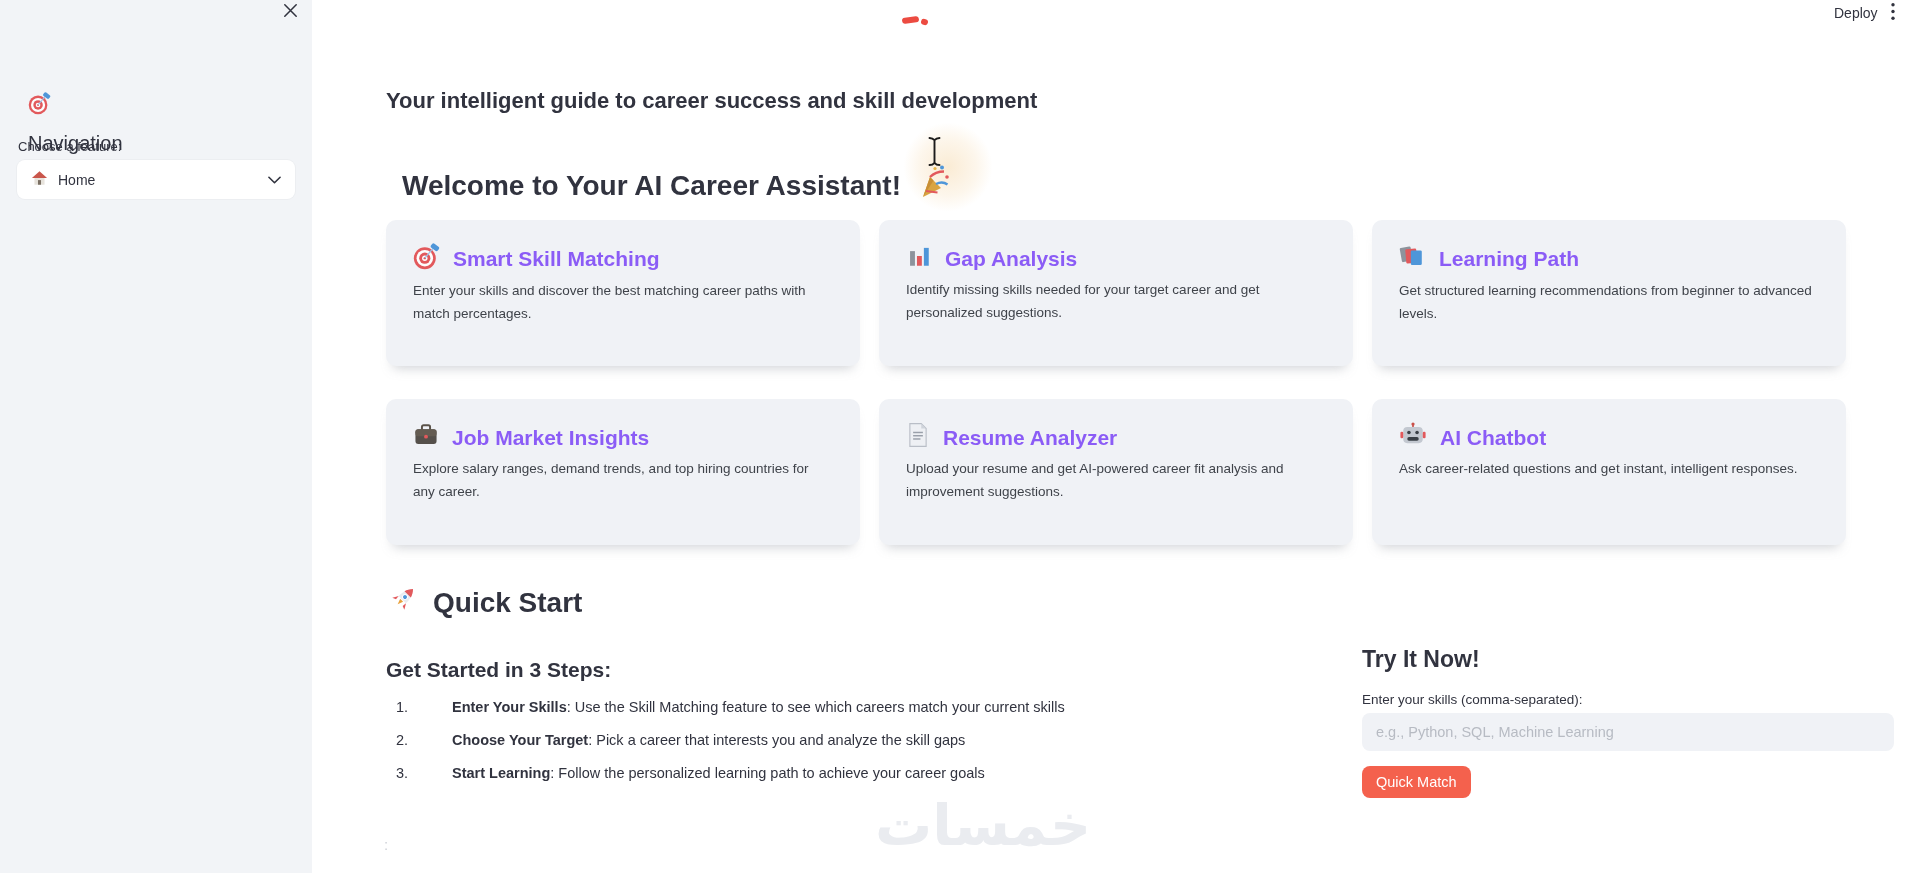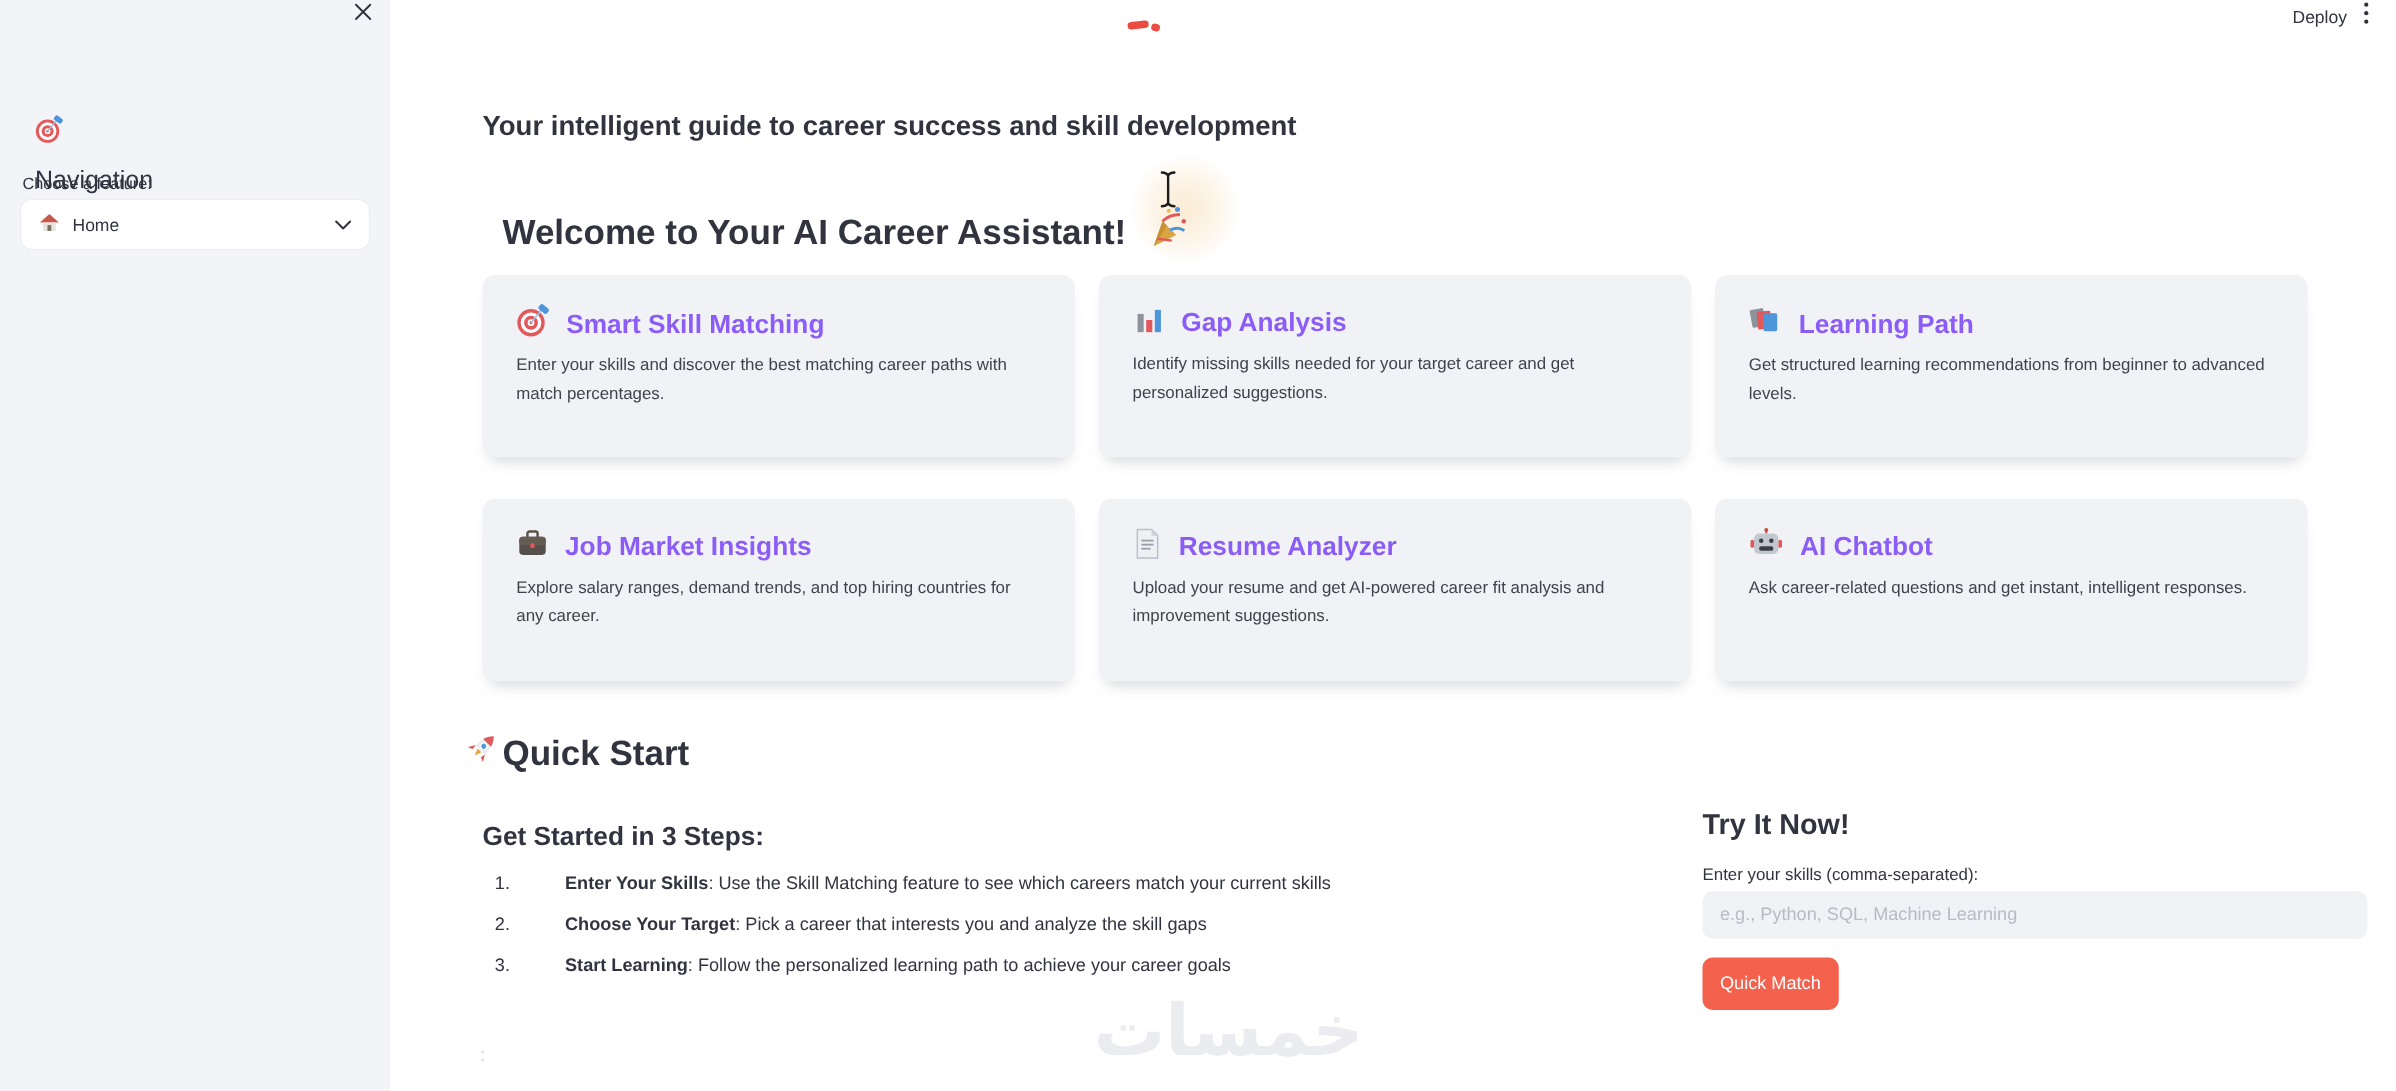--- a/index.html
+++ b/index.html
@@ -24,31 +24,31 @@
   .subtitle{position:absolute;left:386px;top:88px;font-size:22px;font-weight:600;}
   .halo{position:absolute;left:903px;top:122px;width:90px;height:90px;border-radius:50%;background:radial-gradient(circle,rgba(243,206,148,0.40) 0%,rgba(243,206,148,0.18) 45%,rgba(243,206,148,0) 70%);}
   .welcome{position:absolute;left:386px;top:148px;display:flex;align-items:center;gap:13px;font-size:28px;font-weight:700;z-index:1;}
   .ibeam{position:absolute;left:926px;top:136px;z-index:2;}
 
   .cards{position:absolute;left:386px;top:220px;display:grid;grid-template-columns:repeat(3,474px);column-gap:19px;row-gap:33px;}
   .card{height:146px;background:#f0f2f6;border-radius:10px;padding:23px 27px;box-sizing:border-box;box-shadow:0 9px 12px -7px rgba(135,140,150,0.40);}
   .card-head{display:flex;align-items:center;gap:13px;font-size:21px;font-weight:700;color:#8b5cf6;}
   .card-desc{margin-top:4px;font-size:13.5px;line-height:23px;color:#3f434a;}
 
-  .qs-title{position:absolute;left:368px;top:582px;display:flex;align-items:center;font-size:28px;font-weight:700;}
+  .qs-title{position:absolute;left:386px;top:582px;display:flex;align-items:center;gap:13px;font-size:28px;font-weight:700;}
   .steps-heading{position:absolute;left:386px;top:658px;font-size:21px;font-weight:700;}
   .steps{position:absolute;left:386px;top:698px;margin:0;padding-left:26px;font-size:14.5px;line-height:19px;}
   .steps li{margin-bottom:14px;}
   .steps .lead{font-weight:700;margin-left:40px;}
 
   .try-title{position:absolute;left:1362px;top:646px;font-size:23px;font-weight:700;}
   .input-label{position:absolute;left:1362px;top:692px;font-size:13.5px;}
   .skills-input{position:absolute;left:1362px;top:713px;width:532px;height:38px;background:#f0f2f6;border:none;border-radius:8px;padding:0 14px;box-sizing:border-box;font-size:14.5px;color:#31333f;font-family:"Liberation Sans","DejaVu Sans",sans-serif;outline:none;}
   .skills-input::placeholder{color:#b7bbc3;}
-  .quick-match{position:absolute;left:1362px;top:766px;height:42px;padding:0 14px;background:#f4614d;color:#ffffff;border:none;border-radius:8px;font-size:14.5px;cursor:pointer;font-family:"Liberation Sans","DejaVu Sans",sans-serif;}
+  .quick-match{position:absolute;left:1362px;top:766px;height:32px;padding:0 14px;background:#f4614d;color:#ffffff;border:none;border-radius:8px;font-size:14.5px;cursor:pointer;font-family:"Liberation Sans","DejaVu Sans",sans-serif;}
 
   .watermark{position:absolute;left:838px;top:792px;width:290px;text-align:center;font-size:57px;font-weight:700;color:#eaecf0;direction:rtl;font-family:"DejaVu Sans",sans-serif;user-select:none;}
   .partial-colon{position:absolute;left:384px;top:836px;font-size:15px;color:#cfd2d8;}
 </style>
 </head>
 <body>
 
 <div class="frame">
 
   <div class="sidebar">

